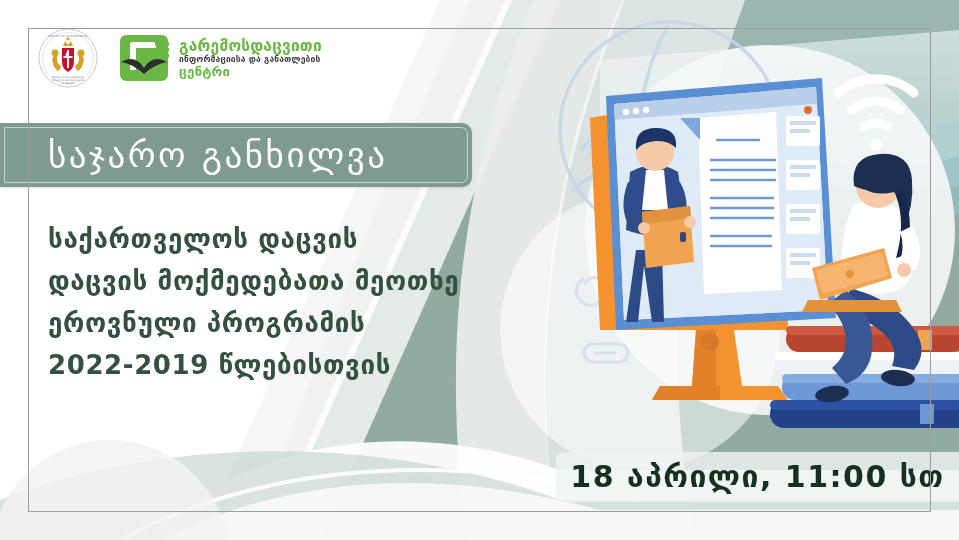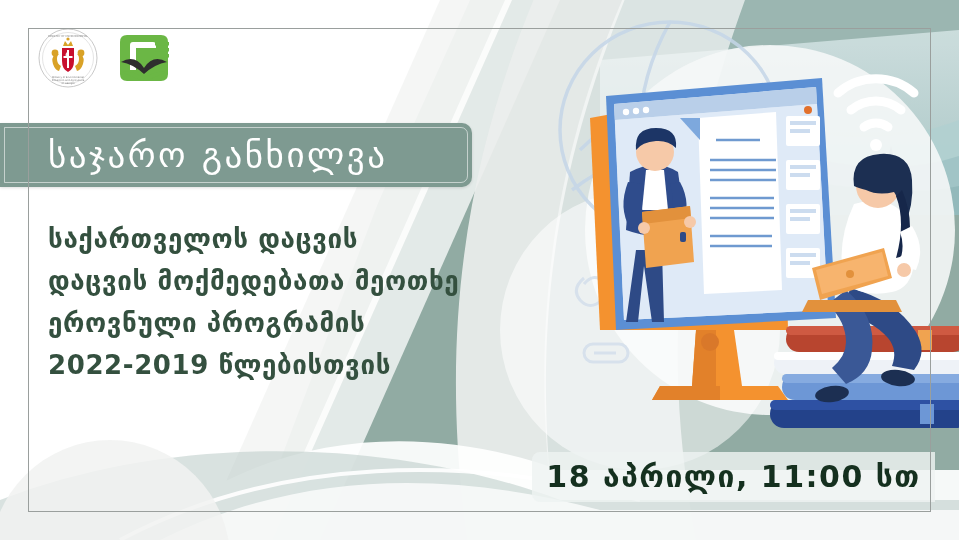--- a/index.html
+++ b/index.html
@@ -67,21 +67,21 @@
     font-size:26px;
     font-weight:bold;
     letter-spacing:.6px;
     line-height:1.62;
     white-space:nowrap;
   }
 
   
   .date-banner{
     position:absolute;
-    left:532px;top:452px;
+    left:556px;top:452px;
     width:403px;height:50px;
     background:rgba(238,243,241,.82);
     border-radius:8px 0 0 8px;
     display:flex;align-items:center;justify-content:center;
     z-index:30;
   }
   .date-banner-text{
     color:#15301f;
     font-size:30px;
     font-weight:bold;
@@ -348,20 +348,25 @@
     <div class="eiec-logo">
       <svg class="eiec-mark" viewBox="0 0 56 52">
         <path d="M4,10 q0,-7 7,-7 h34 q7,0 7,7 v32 q0,7 -7,7 h-34 q-7,0 -7,-7 Z" fill="#6bb745"></path>
         <path d="M14,13 q0,-3 3,-3 h20 q3,0 3,3 v3 h-20 v22 h-6 Z" fill="#ffffff"></path>
         <rect x="39" y="10" width="14" height="3.5" fill="#6bb745"></rect>
         <rect x="39" y="16" width="14" height="3.5" fill="#6bb745"></rect>
         <rect x="39" y="22" width="14" height="3.5" fill="#6bb745"></rect>
         <path d="M5,30 q14,-8 23,6 q9,-14 23,-6 q-12,2 -23,12 q-11,-10 -23,-12 Z" fill="#2e2e2e"></path>
         <path d="M6,40 q13,-2 22,7 q9,-9 22,-7 q-12,6 -22,9 q-10,-3 -22,-9 Z" fill="#6bb745"></path>
       </svg>
+      <div class="eiec-words">
+        <span class="eiec-l1">გარემოსდაცვითი</span>
+        <span class="eiec-l2">ინფორმაციისა და განათლების</span>
+        <span class="eiec-l3">ცენტრი</span>
+      </div>
     </div>
   </div>
 
   <div class="title-banner">
     <span class="title-banner-text">საჯარო განხილვა</span>
   </div>
 
   <div class="headline">
     <div class="headline-line">საქართველოს დაცვის</div>
     <div class="headline-line">დაცვის მოქმედებათა მეოთხე</div>

